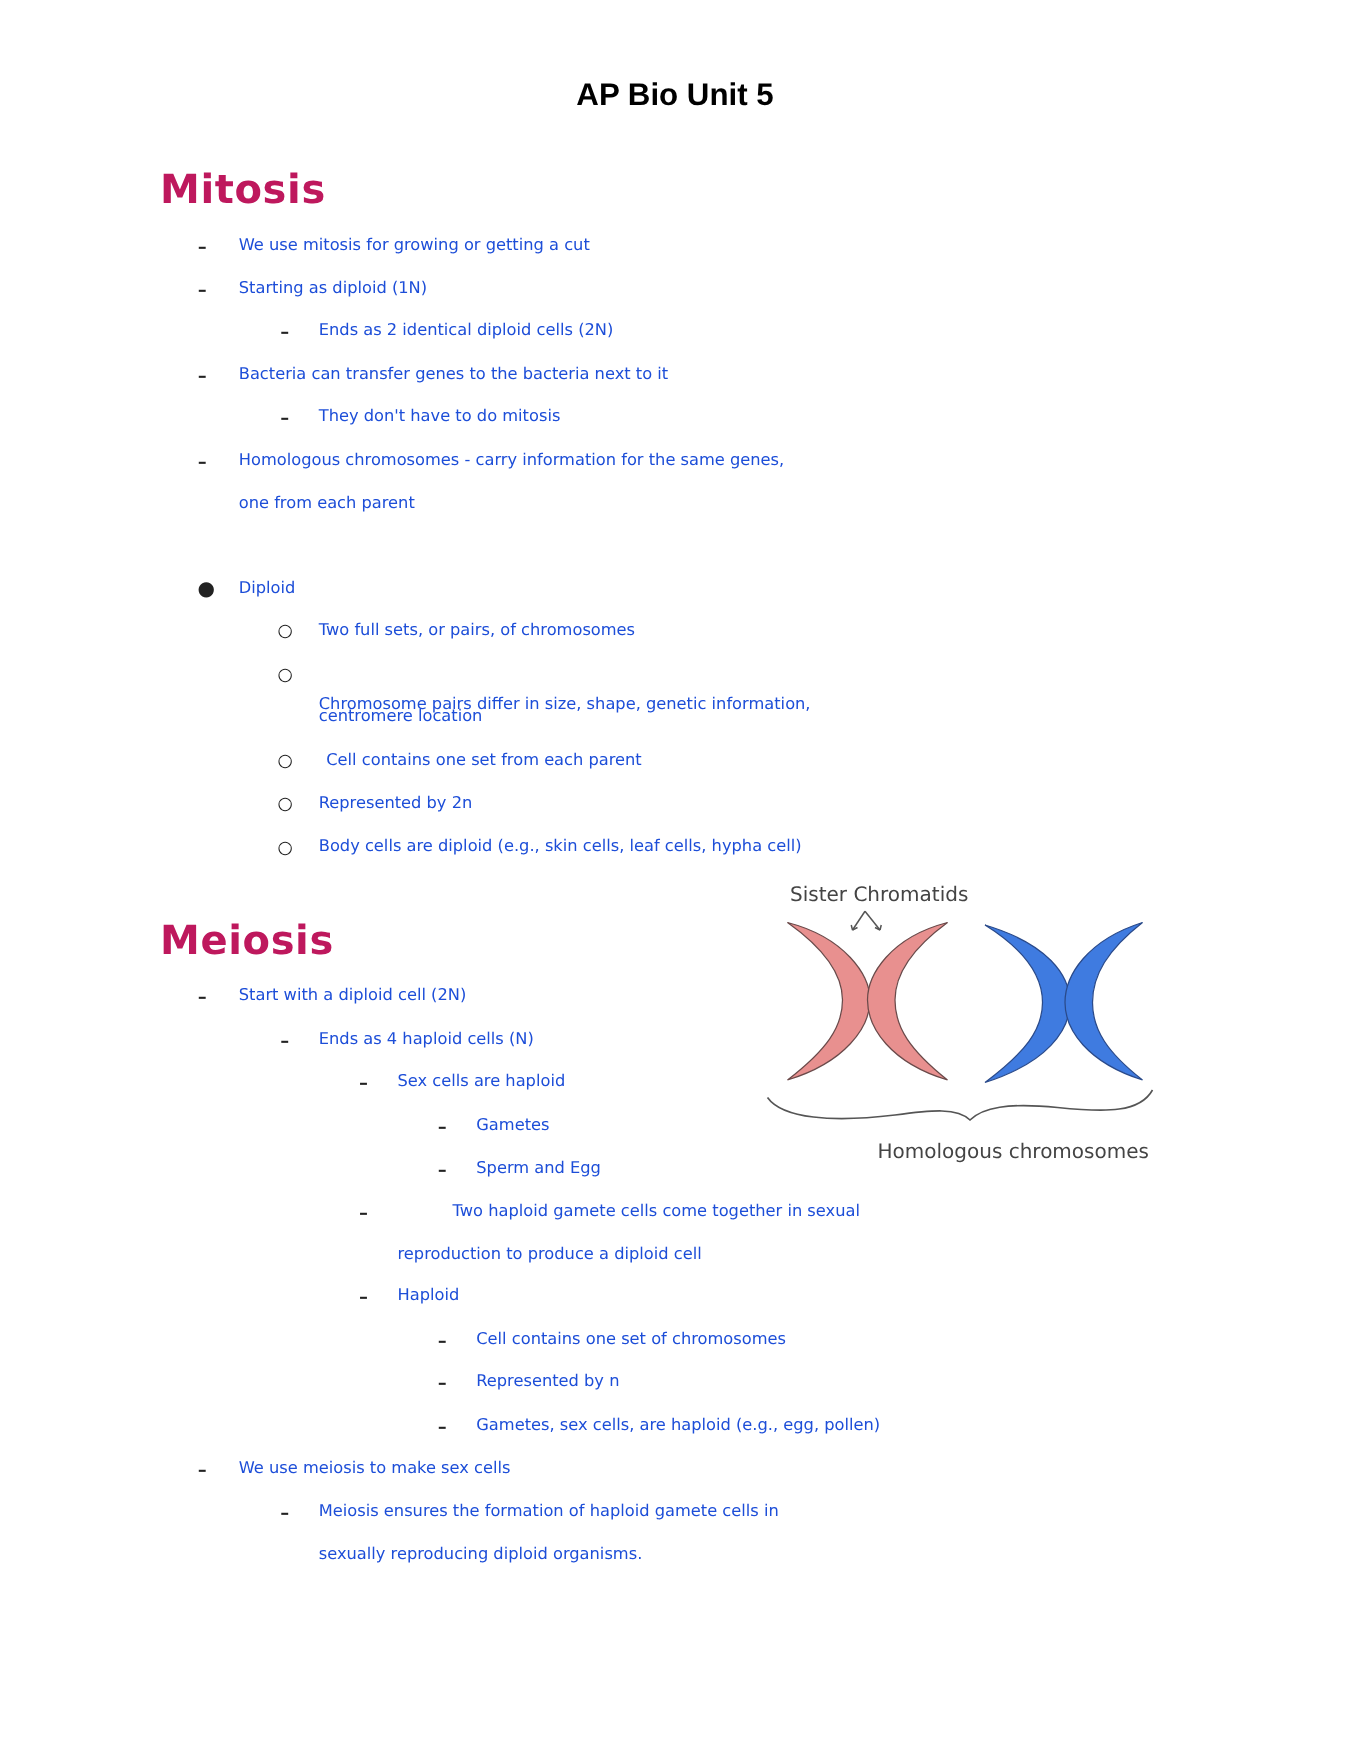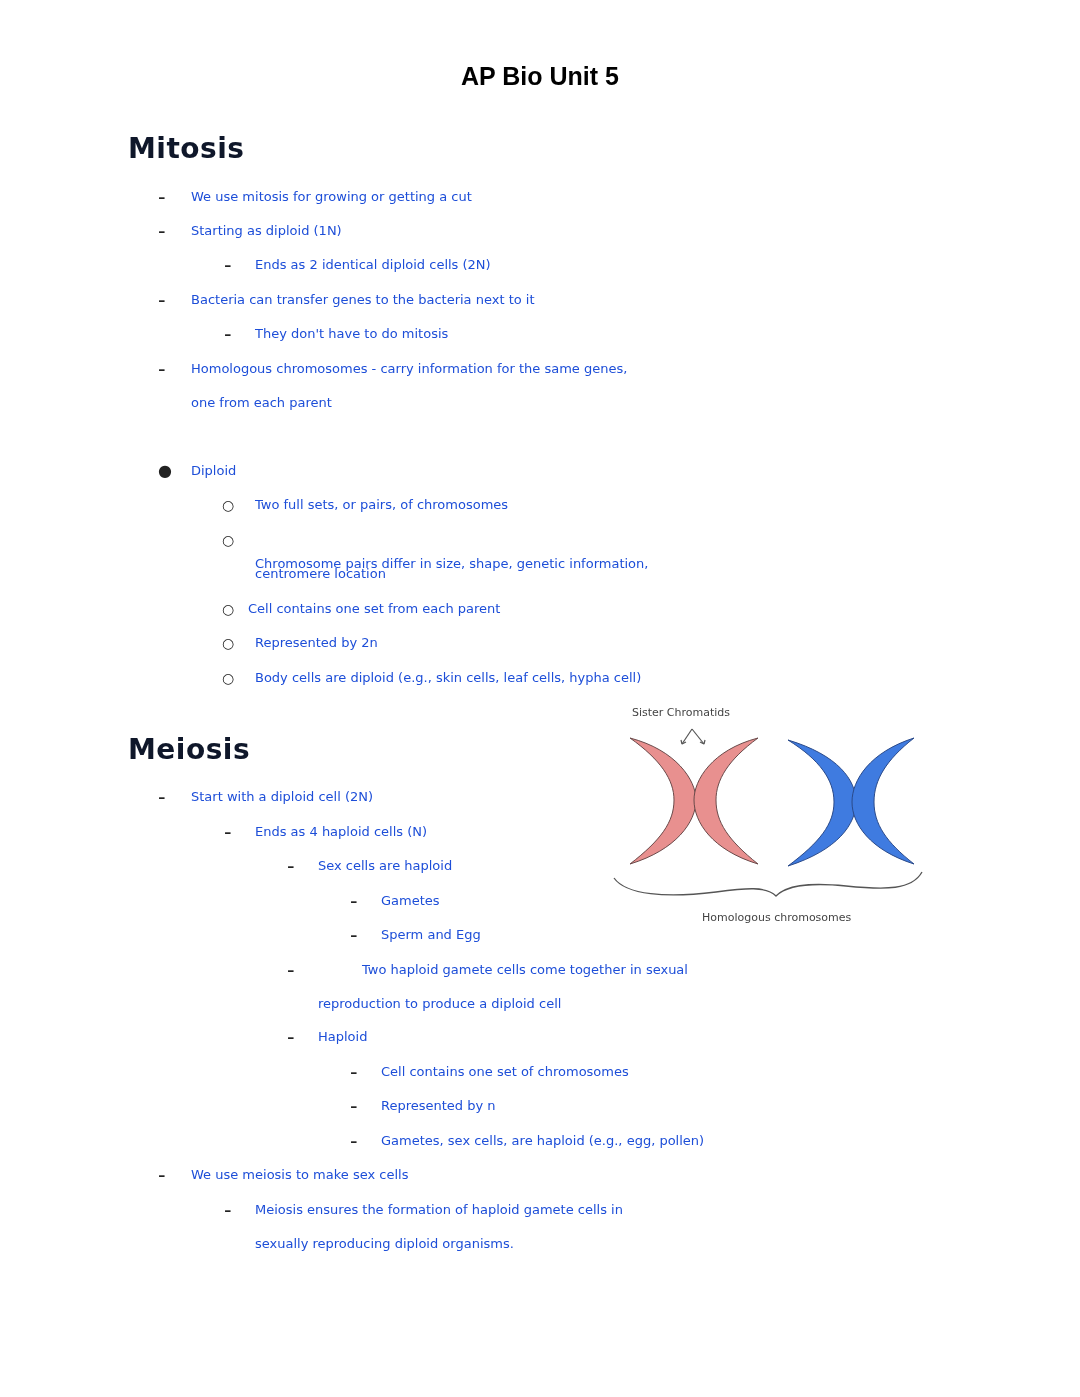--- a/index.html
+++ b/index.html
@@ -1,25 +1,25 @@
 <!DOCTYPE html>
 <html><head>
 <meta charset="utf-8">
 <style>
   html, body { margin:0; padding:0; background:#ffffff; }
   body { width:1080px; height:1397px; position:relative; overflow:hidden;
          font-family:"DejaVu Sans", sans-serif; color:#111; }
   .title { position:absolute; top:62px; left:0; width:1080px; text-align:center;
            font-family:"Liberation Sans", sans-serif; font-weight:bold; font-size:25px; color:#000; }
   .heading { position:absolute; left:128px; font-family:"DejaVu Sans", sans-serif;
-             font-weight:bold; font-size:28px; color:#0f172a; letter-spacing:0.5px; }
+             font-weight:bold; font-size:32px; color:#be185d; letter-spacing:0.5px; }
   .line { position:absolute; font-size:13px; line-height:34px; white-space:nowrap; color:#1d4ed8; }
   .marker { position:absolute; font-size:21px; line-height:34px; color:#222; }
   .figure { position:absolute; left:606px; top:700px; width:330px; height:240px; }
-  .fig-label { position:absolute; font-size:11px; color:#444; white-space:nowrap; }
+  .fig-label { position:absolute; font-size:16px; color:#444; white-space:nowrap; }
 </style>
 </head>
 <body>
 
 <div class="title">AP Bio Unit 5</div>
 
 <div class="heading" style="top:132px;">Mitosis</div>
 
 <div>
   <span class="marker" style="left:158px; top:180px;">-</span>
@@ -47,21 +47,21 @@
   <span class="line" style="left:191px; top:454px;">Diploid</span>
 
   <span class="marker" style="left:222px; top:488px; font-size:14px;">○</span>
   <span class="line" style="left:255px; top:488px;">Two full sets, or pairs, of chromosomes</span>
 
   <span class="marker" style="left:222px; top:523px; font-size:14px;">○</span>
   <span class="line" style="left:255px; top:523px;margin-top:24px;">Chromosome pairs differ in size, shape, genetic information,</span>
   <span class="line" style="left:255px; top:557px;">centromere location</span>
 
   <span class="marker" style="left:222px; top:592px; font-size:14px;">○</span>
-  <span class="line" style="left:248px; top:592px;">Cell contains one set from each parent</span>
+  <span class="line" style="left:261px; top:592px;">Cell contains one set from each parent</span>
 
   <span class="marker" style="left:222px; top:626px; font-size:14px;">○</span>
   <span class="line" style="left:255px; top:626px;">Represented by 2n</span>
 
   <span class="marker" style="left:222px; top:661px; font-size:14px;">○</span>
   <span class="line" style="left:255px; top:661px;">Body cells are diploid (e.g., skin cells, leaf cells, hypha cell)</span>
 </div>
 
 <div class="heading" style="top:733px;">Meiosis</div>
 

